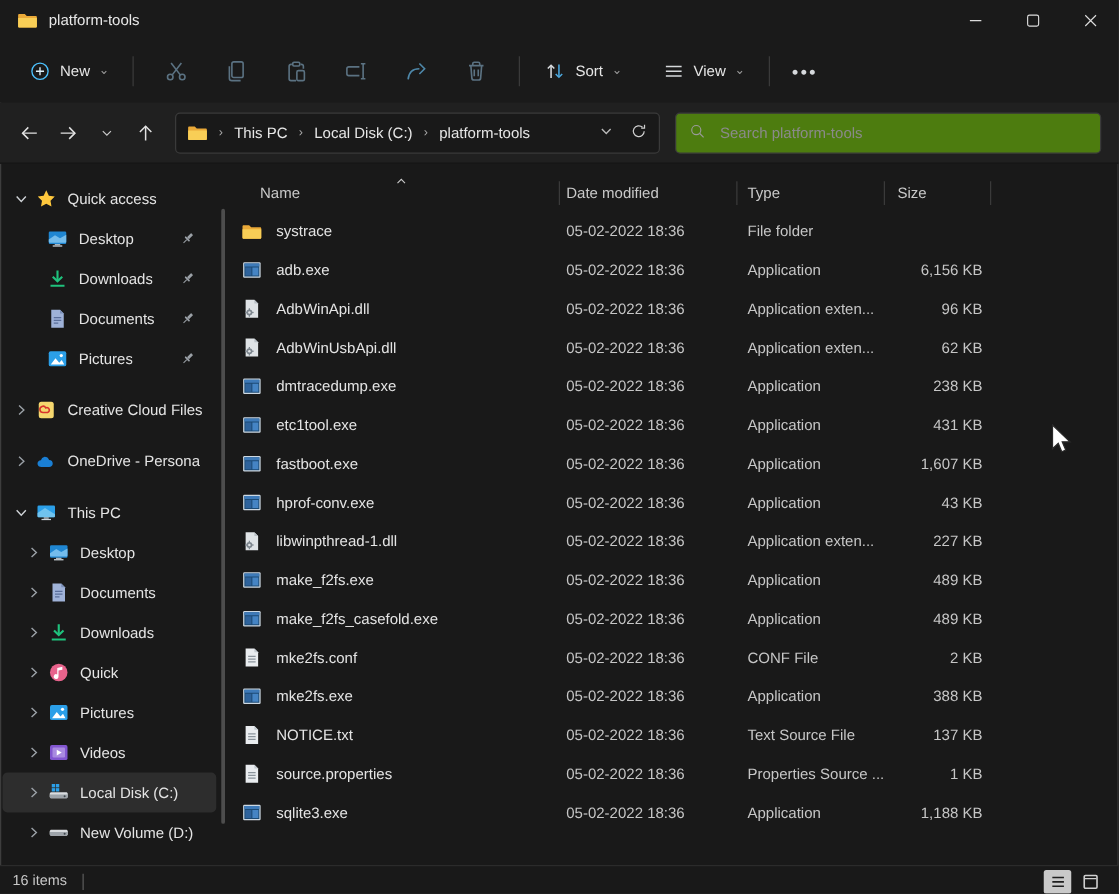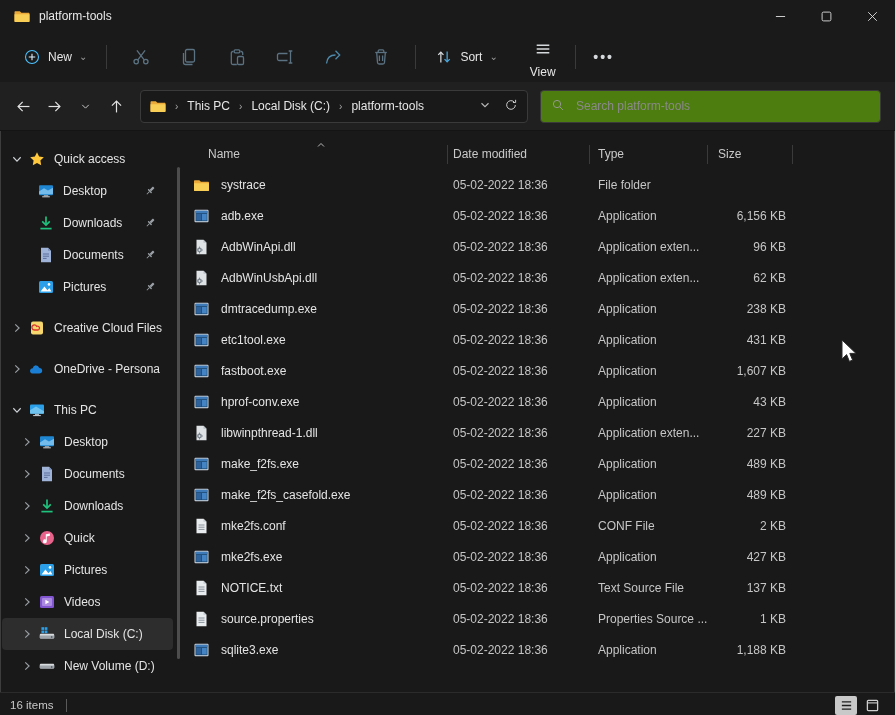--- a/index.html
+++ b/index.html
@@ -202,21 +202,21 @@
               <g stroke="#4ba6dc">
                 <path d="M13.5 4v11.2"></path>
                 <path d="M10.6 12.4l2.9 2.9 2.9-2.9"></path>
               </g>
             </g>
           </svg>
       </span>
       <span>Sort</span>
       <span class="chev">⌄</span>
     </div>
-    <div class="tb-btn" style="margin-left:14px;flex-direction:column;">
+    <div class="tb-btn" style="margin-left:14px;">
       <span class="icn">
         <svg viewBox="0 0 20 20">
             <g stroke="#d6d9dc" stroke-width="1.5" fill="none">
               <path d="M3 5.8h14M3 10h14M3 14.2h14"></path>
             </g>
           </svg>
       </span>
       <span>View</span>
       <span class="chev">⌄</span>
     </div>
@@ -815,21 +815,21 @@
                   <rect x="2" y="2.8" width="12" height="10.4" fill="#1c4a74"></rect>
                   <rect x="2" y="2.8" width="12" height="2.4" fill="#3e7ab8"></rect>
                   <rect x="2.8" y="6" width="4.8" height="6.4" fill="#2e639c"></rect>
                   <rect x="8.4" y="6" width="4.8" height="6.4" fill="#4584c4"></rect>
                 </svg>
               </span>
               <span>mke2fs.exe</span>
             </div>
             <div class="fcell" style="width:142px;padding-left:6px">05-02-2022 18:36</div>
             <div class="fcell" style="width:118px;padding-left:9px">Application</div>
-            <div class="fcell fsize" style="width:85px">427 KB</div>
+            <div class="fcell fsize" style="width:85px">388 KB</div>
           </div>
           <div class="frow">
             <div class="fcell fname" style="width:264px">
               <span class="icn ">
                 <svg viewBox="0 0 16 16">
                   <path fill="#e9ecef" d="M3 .8h7l3 3v11.4H3z"></path>
                   <path fill="#c3cad0" d="M10 .8l3 3h-3z"></path>
                   <g stroke="#8a939b" stroke-width="1">
                     <line x1="5" y1="7" x2="11" y2="7"></line>
                     <line x1="5" y1="9.2" x2="11" y2="9.2"></line>

